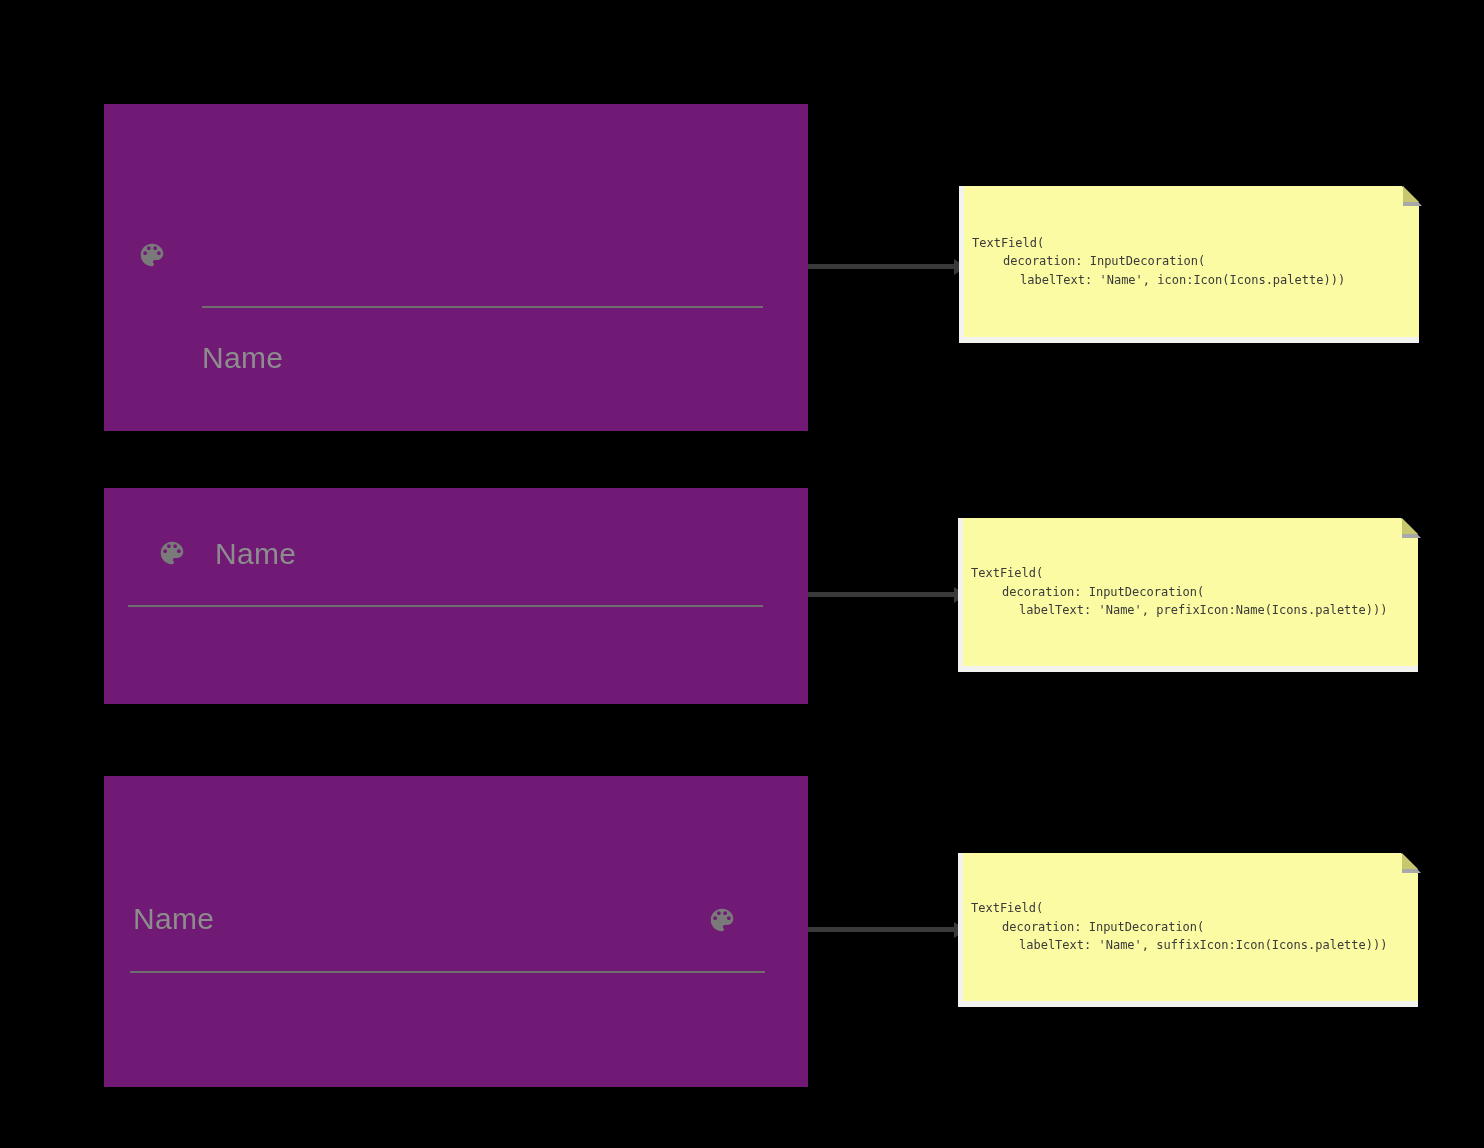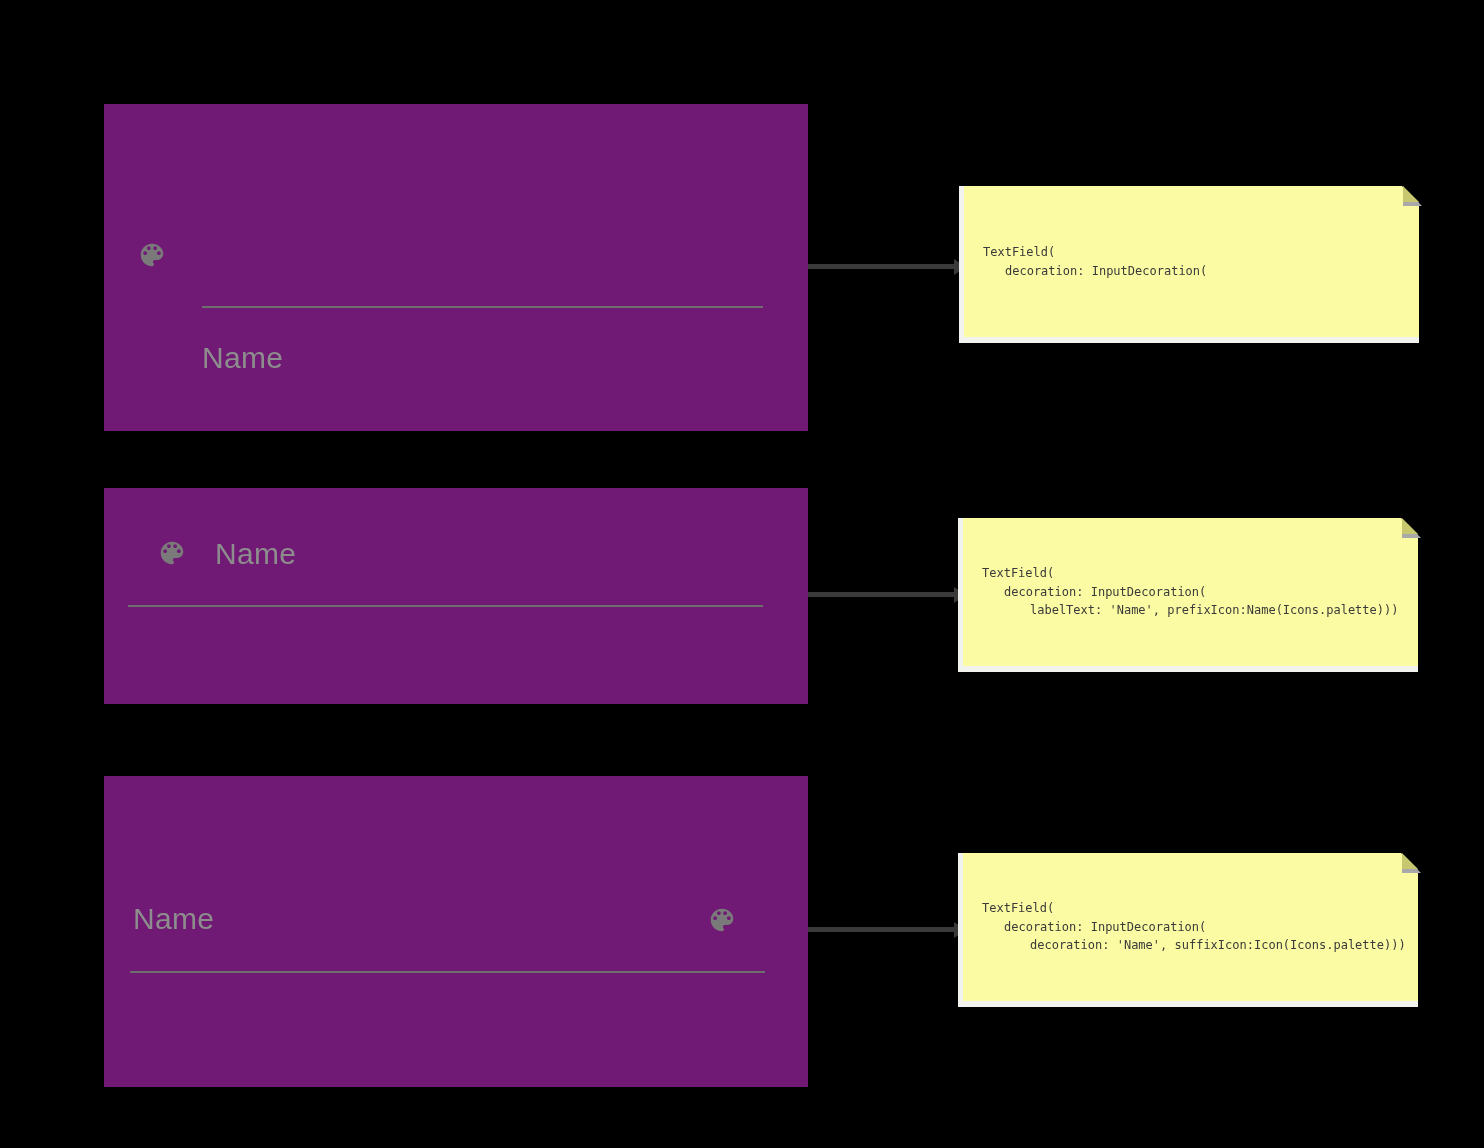--- a/index.html
+++ b/index.html
@@ -42,21 +42,21 @@
   }
   #arrow1{left:808px;top:264px;width:146px;}
   #arrow2{left:808px;top:592px;width:146px;}
   #arrow3{left:808px;top:927px;width:146px;}
 
   
   .note{
     position:absolute;background:#fbfba4;box-sizing:border-box;
     border-left:5px solid #f2f2ef;border-bottom:6px solid #f2f2ef;
     display:flex;flex-direction:column;justify-content:center;
-    padding-left:19px;
+    padding-left:8px;
   }
   #note1{left:959px;top:186px;width:460px;height:157px;}
   #note2{left:958px;top:518px;width:460px;height:154px;}
   #note3{left:958px;top:853px;width:460px;height:154px;}
 
   .corner-cut{
     position:absolute;top:0;right:0;width:17px;height:17px;background:#000;
     clip-path:polygon(0 0,100% 0,100% 100%);
   }
   .fold-shadow{
@@ -64,21 +64,21 @@
     clip-path:polygon(0 0,100% 100%,0 100%);
   }
   .fold{
     position:absolute;top:0;right:0;width:16px;height:16px;background:#c6c76f;
     clip-path:polygon(0 0,100% 100%,0 100%);
   }
   .code{
     font-family:"DejaVu Sans Mono", monospace;
     font-size:12px;line-height:18.5px;color:#3a3a3a;white-space:nowrap;
   }
-  .ind1{margin-left:22px;}
+  .ind1{margin-left:31px;}
   .ind2{margin-left:48px;}
 </style>
 </head>
 <body>
 
 <div class="card" id="card1">
   <span class="picon">
     <svg viewBox="0 0 24 24">
         <path d="M12 3c-4.97 0-9 4.03-9 9s4.03 9 9 9c.83 0 1.5-.67 1.5-1.5 0-.39-.15-.74-.39-1.01-.23-.26-.38-.61-.38-.99 0-.83.67-1.5 1.5-1.5H16c2.76 0 5-2.24 5-5 0-4.42-4.03-8-9-8zm-5.5 9c-.83 0-1.5-.67-1.5-1.5S5.67 9 6.5 9 8 9.67 8 10.5 7.33 12 6.5 12zm3-4C8.67 8 8 7.33 8 6.5S8.67 5 9.5 5s1.5.67 1.5 1.5S10.33 8 9.5 8zm5 0c-.83 0-1.5-.67-1.5-1.5S13.67 5 14.5 5s1.5.67 1.5 1.5S15.33 8 14.5 8zm3 4c-.83 0-1.5-.67-1.5-1.5S16.67 9 17.5 9s1.5.67 1.5 1.5-.67 1.5-1.5 1.5z"></path>
       </svg>
@@ -110,31 +110,32 @@
 <div class="arrow" id="arrow1"></div>
 <div class="arrow" id="arrow2"></div>
 <div class="arrow" id="arrow3"></div>
 
 <div class="note" id="note1">
   <div class="corner-cut"></div>
   <div class="fold-shadow"></div>
   <div class="fold"></div>
   <div class="code ind0">TextField(</div>
   <div class="code ind1">decoration: InputDecoration(</div>
+  <div class="code ind2">labelText: 'Name', icon:Icon(Icons.palette)))</div>
 </div>
 
 <div class="note" id="note2">
   <div class="corner-cut"></div>
   <div class="fold-shadow"></div>
   <div class="fold"></div>
   <div class="code ind0">TextField(</div>
   <div class="code ind1">decoration: InputDecoration(</div>
   <div class="code ind2">labelText: 'Name', prefixIcon:Name(Icons.palette)))</div>
 </div>
 
 <div class="note" id="note3">
   <div class="corner-cut"></div>
   <div class="fold-shadow"></div>
   <div class="fold"></div>
   <div class="code ind0">TextField(</div>
   <div class="code ind1">decoration: InputDecoration(</div>
-  <div class="code ind2">decoration: 'Name', suffixIcon:Icon(Icons.palette)))</div>
+  <div class="code ind2">labelText: 'Name', suffixIcon:Icon(Icons.palette)))</div>
 </div>
 
 </body></html>

